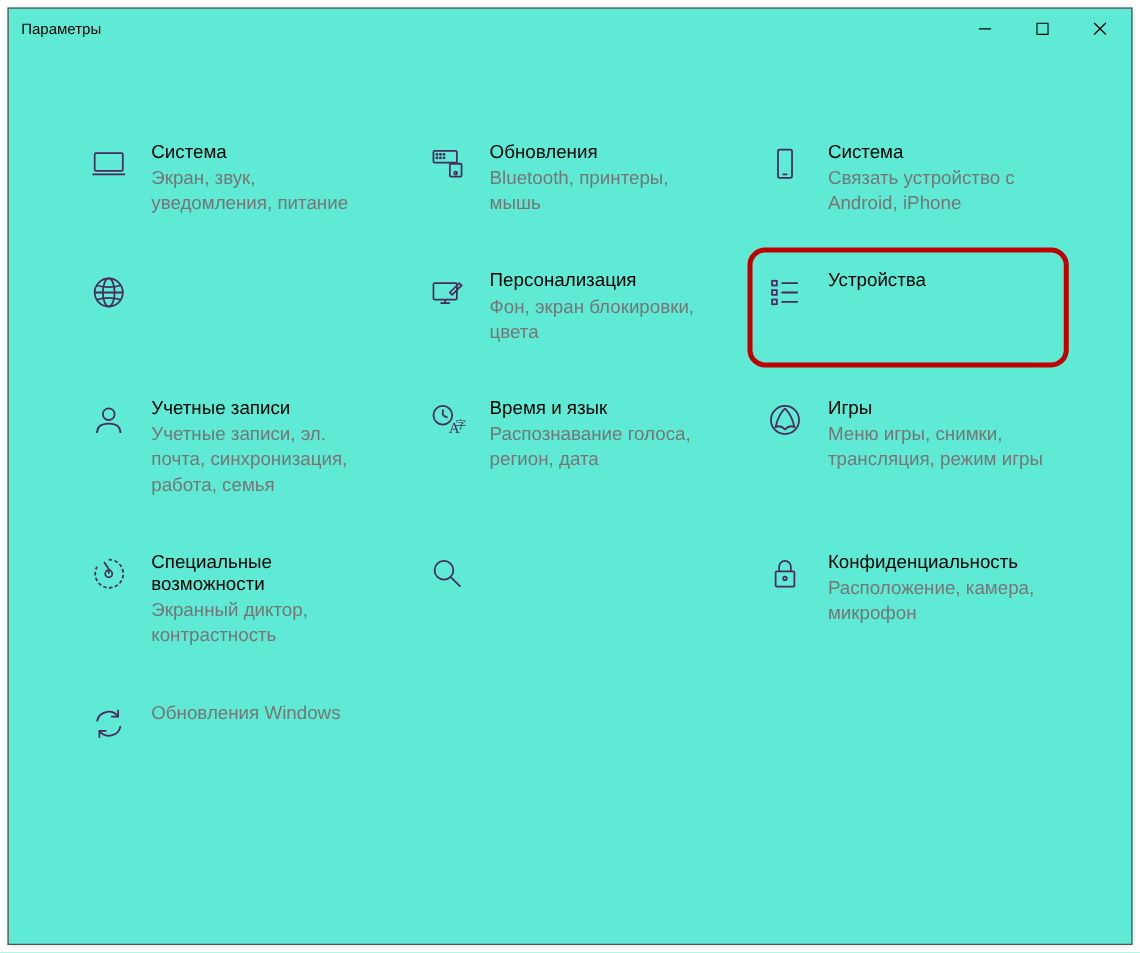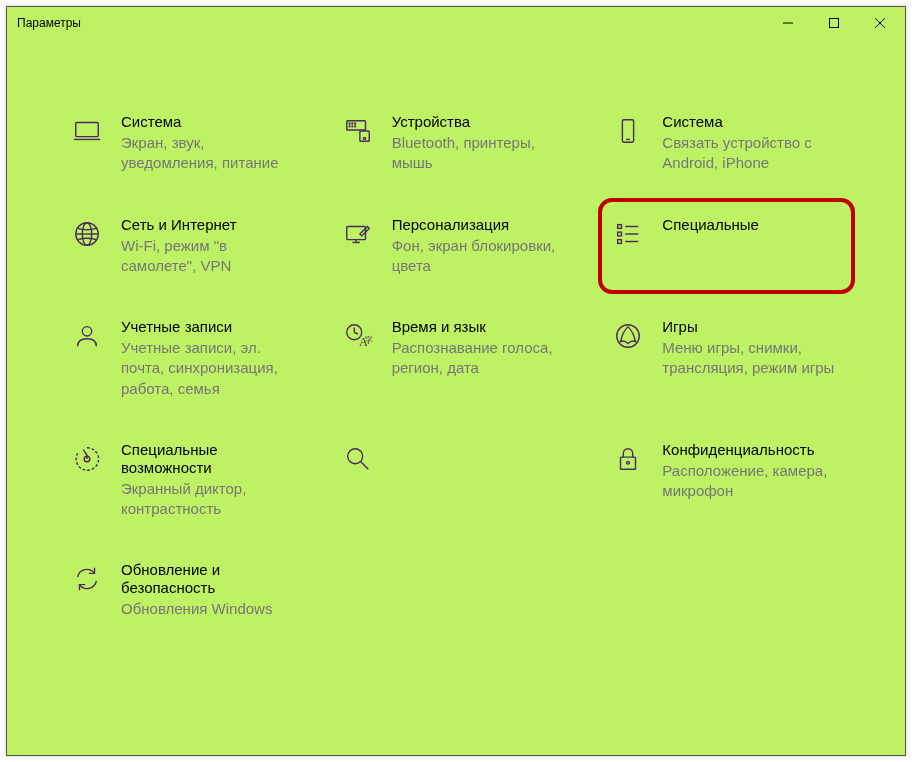--- a/index.html
+++ b/index.html
@@ -8,21 +8,21 @@
       background: #fff;
       width: 912px;
       height: 762px;
       overflow: hidden;
     }
     .window {
       border: 1px solid #555;
       width: 900px;
       height: 750px;
       margin: 6px;
-      background: #bef264;
+      background: #5eead4;
       display: flex;
       flex-direction: column;
       box-shadow: 0 0 4px rgba(0,0,0,0.2);
     }
     .titlebar {
       height: 32px;
       display: flex;
       align-items: center;
       justify-content: space-between;
       padding: 0 2px 0 10px;
@@ -143,21 +143,21 @@
             <circle cx="23" cy="24" r="1.2"></circle>
             <circle cx="7" cy="8" r="0.5" fill="currentColor"></circle>
             <circle cx="10" cy="8" r="0.5" fill="currentColor"></circle>
             <circle cx="13" cy="8" r="0.5" fill="currentColor"></circle>
             <circle cx="7" cy="11" r="0.5" fill="currentColor"></circle>
             <circle cx="10" cy="11" r="0.5" fill="currentColor"></circle>
             <circle cx="13" cy="11" r="0.5" fill="currentColor"></circle>
           </svg>
       </div>
       <div class="cat-text">
-        <div class="cat-title">Устройства</div>
+        <div class="cat-title">Обновления</div>
         <div class="cat-desc">Bluetooth, принтеры, мышь</div>
       </div>
     </div>
 
     <div class="category">
       <div class="cat-icon">
         <svg viewBox="0 0 32 32" fill="none" stroke="currentColor" stroke-width="1.5">
             <rect x="10" y="4" width="12" height="24" rx="1.5"></rect>
             <line x1="14" y1="25" x2="18" y2="25"></line>
           </svg>
@@ -170,24 +170,20 @@
 
     <div class="category">
       <div class="cat-icon">
         <svg viewBox="0 0 32 32" fill="none" stroke="currentColor" stroke-width="1.5">
             <circle cx="16" cy="16" r="12"></circle>
             <ellipse cx="16" cy="16" rx="5" ry="12"></ellipse>
             <line x1="4" y1="16" x2="28" y2="16"></line>
             <path d="M6 10 Q16 13 26 10"></path>
             <path d="M6 22 Q16 19 26 22"></path>
           </svg>
-      </div>
-      <div class="cat-text">
-        <div class="cat-title">Сеть и Интернет</div>
-        <div class="cat-desc">Wi-Fi, режим "в самолете", VPN</div>
       </div>
     </div>
 
     <div class="category">
       <div class="cat-icon">
         <svg viewBox="0 0 32 32" fill="none" stroke="currentColor" stroke-width="1.5">
             <rect x="4" y="8" width="20" height="14" rx="1"></rect>
             <line x1="10" y1="25" x2="18" y2="25"></line>
             <line x1="14" y1="22" x2="14" y2="25"></line>
             <path d="M18 16 L26 8 L28 10 L20 18 Z"></path>
@@ -204,21 +200,21 @@
         <svg viewBox="0 0 32 32" fill="none" stroke="currentColor" stroke-width="1.5">
             <rect x="5" y="6" width="4" height="4"></rect>
             <line x1="13" y1="8" x2="27" y2="8"></line>
             <rect x="5" y="14" width="4" height="4"></rect>
             <line x1="13" y1="16" x2="27" y2="16"></line>
             <rect x="5" y="22" width="4" height="4"></rect>
             <line x1="13" y1="24" x2="27" y2="24"></line>
           </svg>
       </div>
       <div class="cat-text">
-        <div class="cat-title">Специальные</div>
+        <div class="cat-title">Устройства</div>
       </div>
     </div>
 
     <div class="category">
       <div class="cat-icon">
         <svg viewBox="0 0 32 32" fill="none" stroke="currentColor" stroke-width="1.5">
             <circle cx="16" cy="11" r="5"></circle>
             <path d="M6 27 Q6 19 16 19 Q26 19 26 27"></path>
           </svg>
       </div>
@@ -297,19 +293,18 @@
     <div class="category">
       <div class="cat-icon">
         <svg viewBox="0 0 32 32" fill="none" stroke="currentColor" stroke-width="1.5">
             <path d="M6 14 A10 10 0 0 1 24 10"></path>
             <polyline points="24,4 24,10 18,10"></polyline>
             <path d="M26 18 A10 10 0 0 1 8 22"></path>
             <polyline points="8,28 8,22 14,22"></polyline>
           </svg>
       </div>
       <div class="cat-text">
-        <div class="cat-title">Обновление и безопасность</div>
         <div class="cat-desc">Обновления Windows</div>
       </div>
     </div>
 
   </div>
 </div>
 
 </body></html>

